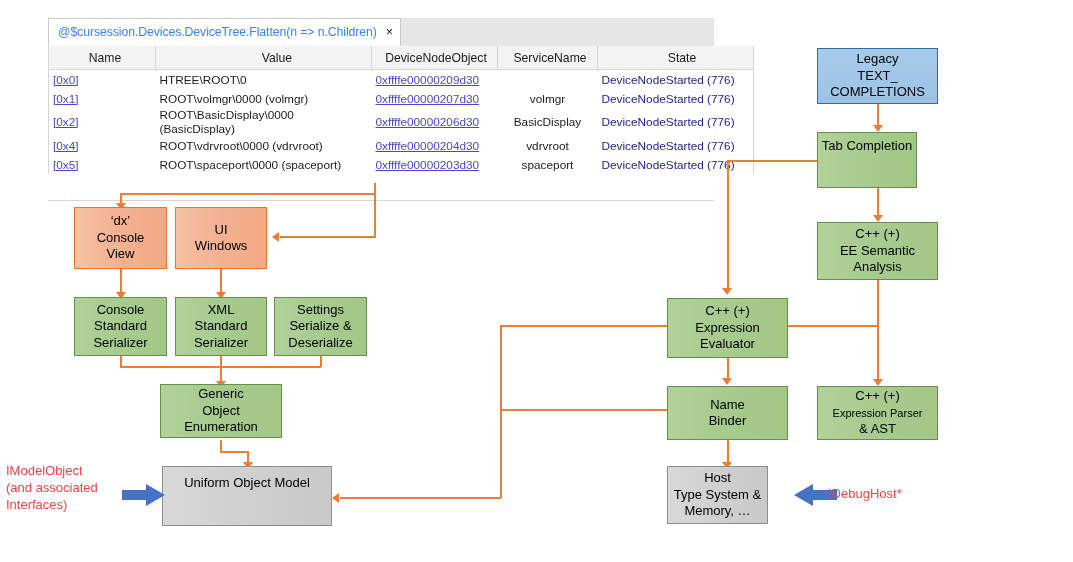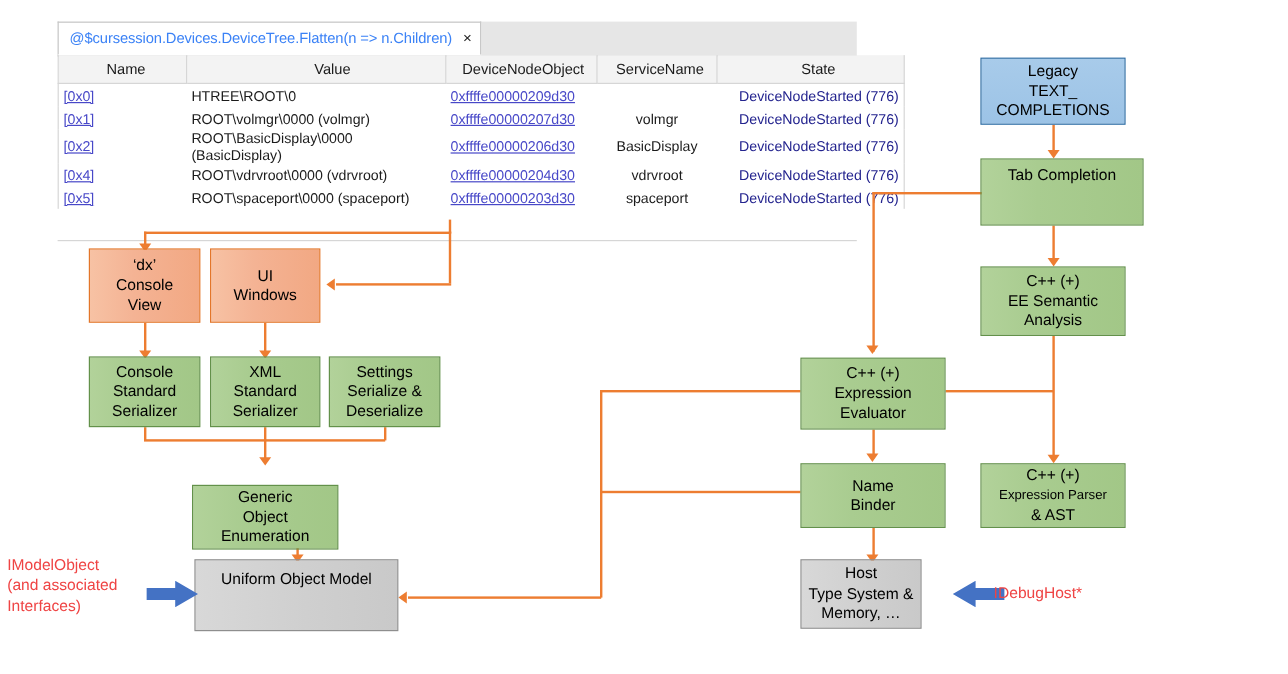--- a/index.html
+++ b/index.html
@@ -21,21 +21,21 @@
   table.grid th{height:21px;background:#f3f3f3;border:1px solid #d6d6d6;border-top:none;
                 font-weight:400;font-size:12.2px;color:#1b1b1b;text-align:center;}
   table.grid td{height:19px;font-size:11.8px;color:#1b1b1b;border:none;
                 padding:0 4px;vertical-align:middle;}
   table.grid tr td:first-child{border-left:1px solid #d6d6d6;}
   table.grid tr td:last-child{border-right:1px solid #d6d6d6;}
   .c-name{width:98px;text-align:left;padding-left:7px;}
   .c-value{width:186px;text-align:left;padding-left:28px;}
   .c-dno{width:120px;text-align:left;padding-left:4px;}
   .c-svc{width:92px;text-align:center;padding-left:6px;}
-  .c-state{width:140px;text-align:right;padding-left:14px;}
+  .c-state{width:140px;text-align:left;padding-left:14px;}
   .lnk{color:#4848c8;text-decoration:underline;cursor:pointer;}
   .stateval{color:#23238e;}
   #grid-bottom{position:absolute;left:0;top:182px;width:666px;height:1px;background:#d6d6d6;}
 
   
   .node{position:absolute;box-sizing:border-box;display:flex;flex-direction:column;
         align-items:center;justify-content:center;text-align:center;
         font-size:13px;line-height:16.5px;color:#000;}
   .node .ln{display:block;white-space:nowrap;}
   .green{background:linear-gradient(90deg,#b2d29a 0%,#a9cc90 35%,#a2c787 100%);
@@ -200,37 +200,37 @@
   <span class="ln">Standard</span>
   <span class="ln">Serializer</span>
 </div>
 
 <div class="node green" id="n-settings" style="left:274px;top:297px;width:93px;height:59px;">
   <span class="ln">Settings</span>
   <span class="ln">Serialize &amp;</span>
   <span class="ln">Deserialize</span>
 </div>
 
-<div class="node green" id="n-genum" style="left:160px;top:404px;width:122px;height:54px;">
+<div class="node green" id="n-genum" style="left:160px;top:384px;width:122px;height:54px;">
   <span class="ln">Generic</span>
   <span class="ln">Object</span>
   <span class="ln">Enumeration</span>
 </div>
 
 <div class="node grey" id="n-uom" style="left:162px;top:466px;width:170px;height:60px;justify-content:flex-start;padding-top:8px;">
   <span class="ln">Uniform Object Model</span>
 </div>
 
 <div class="node blue" id="n-legacy" style="left:817px;top:48px;width:121px;height:56px;">
   <span class="ln">Legacy</span>
   <span class="ln">TEXT_</span>
   <span class="ln">COMPLETIONS</span>
 </div>
 
-<div class="node green" id="n-tabcomp" style="left:817px;top:132px;width:136px;height:56px;justify-content:flex-start;padding-top:5px;">
+<div class="node green" id="n-tabcomp" style="left:817px;top:132px;width:100px;height:56px;justify-content:flex-start;padding-top:5px;">
   <span class="ln">Tab Completion</span>
 </div>
 
 <div class="node green" id="n-eesem" style="left:817px;top:222px;width:121px;height:58px;">
   <span class="ln">C++ (+)</span>
   <span class="ln">EE Semantic</span>
   <span class="ln">Analysis</span>
 </div>
 
 <div class="node green" id="n-evaluator" style="left:667px;top:298px;width:121px;height:60px;">

